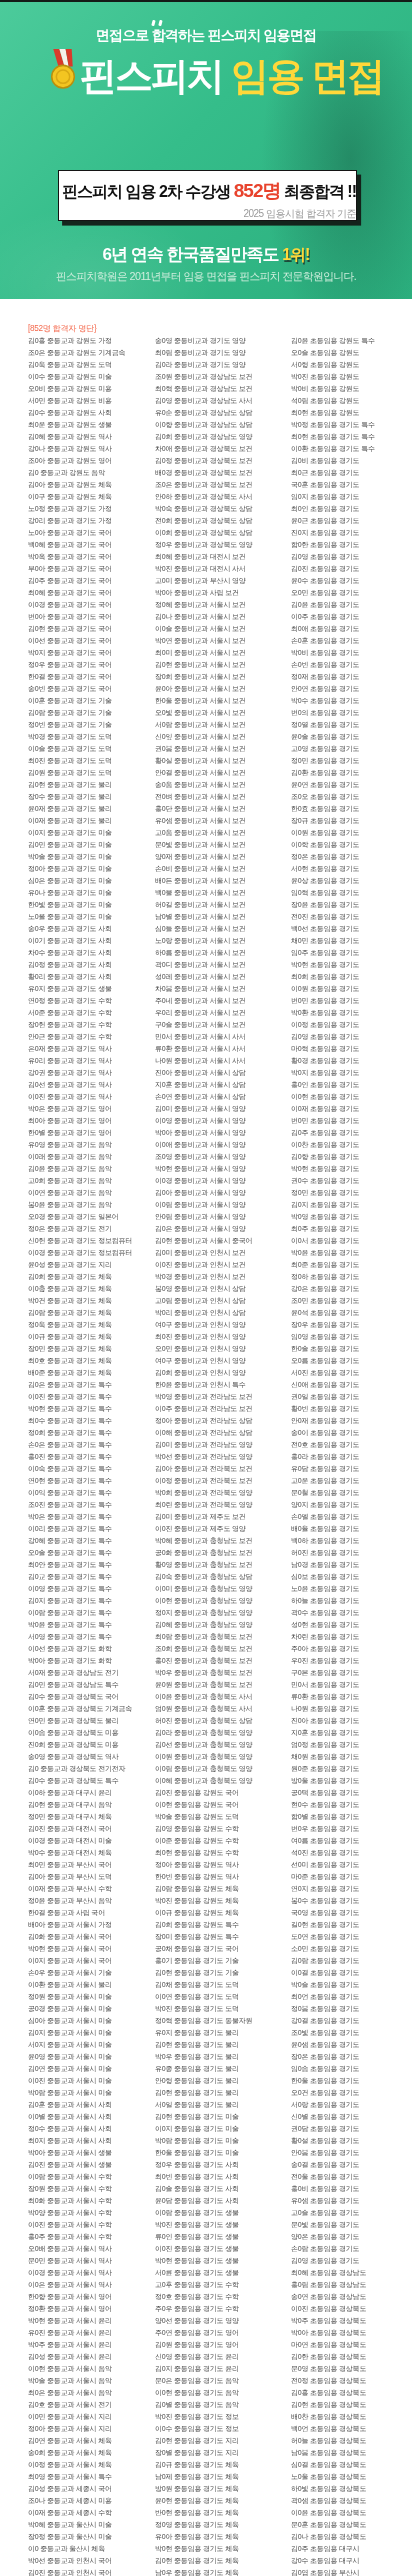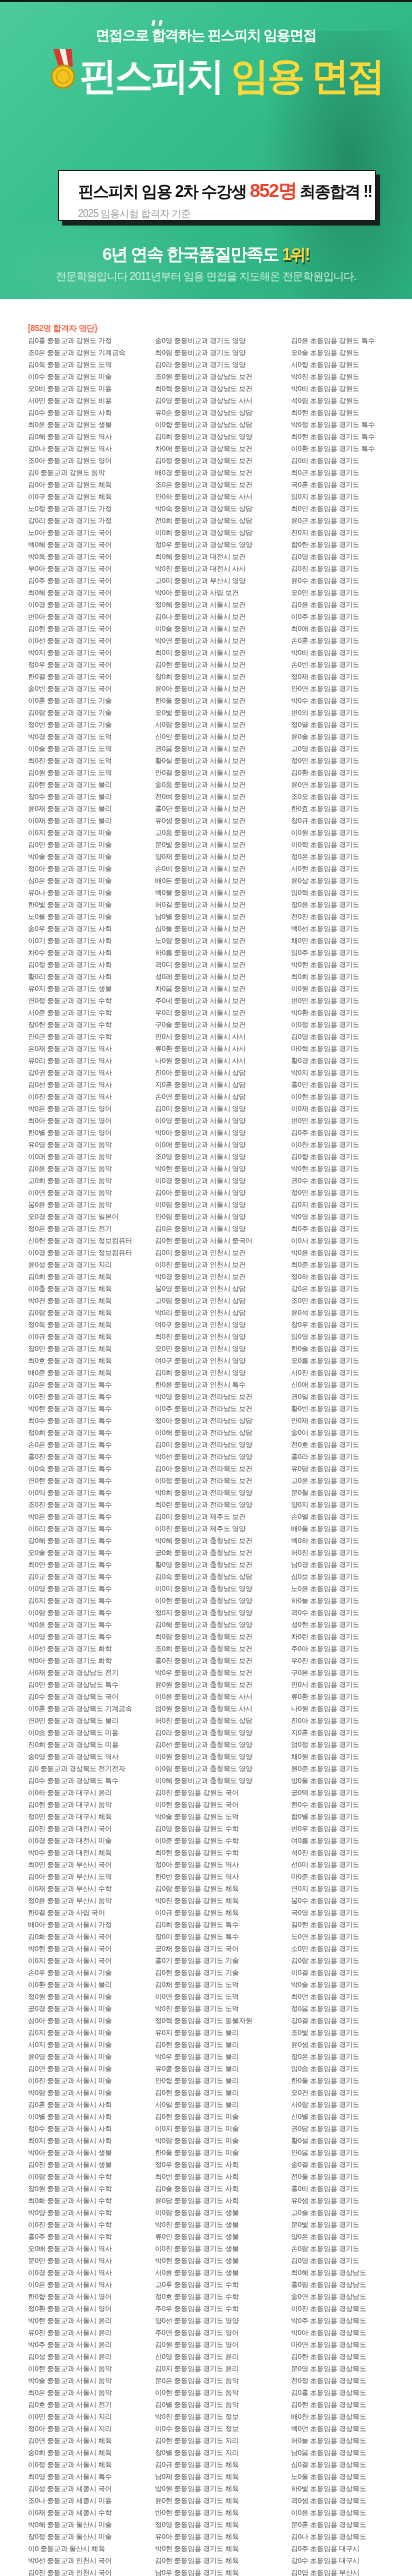--- a/index.html
+++ b/index.html
@@ -9,30 +9,30 @@
   .header{position:absolute;top:0;left:0;width:412px;height:299px;background:linear-gradient(135deg,#4ccb9b 0%,#35bd8a 45%,#2bae7d 100%);overflow:hidden;}
   .header .ph1{position:absolute;right:-31px;top:31px;width:185px;height:319px;background:radial-gradient(ellipse at 50% 40%,rgba(16,70,52,0.38),rgba(16,70,52,0.0) 68%);}
   .header .ph2{position:absolute;left:-41px;bottom:-62px;width:258px;height:155px;background:radial-gradient(ellipse at 50% 50%,rgba(255,255,255,0.10),rgba(255,255,255,0) 70%);}
   .quote-dots{position:absolute;top:18.5px;left:152px;width:20.6px;height:7.2px;}
   .quote-dots i{display:inline-block;width:2.6px;height:5.7px;background:#fff;border-radius:1px;transform:rotate(14deg);margin-right:4.1px;}
   .h-topline{position:absolute;top:27px;left:0;width:412px;text-align:center;color:#ffffff;font-size:14px;font-weight:bold;letter-spacing:-0.8px;}
   .h-title{position:absolute;top:49px;left:10px;width:412px;text-align:center;font-size:38px;font-weight:900;letter-spacing:-2.1px;line-height:53px;}
   .h-title .w{color:#ffffff;}
   .h-title .y{color:#ffd83a;}
   .medal{display:inline-block;vertical-align:-3.1px;margin-right:3.1px;}
-  .congrat-box{position:absolute;top:170px;left:58px;width:297px;height:49px;background:#ffffff;border:1.5px solid #141414;box-shadow:4.1px 4.6px 0 rgba(18,24,20,0.92);text-align:left;padding-left:19px;}
+  .congrat-box{position:absolute;top:170px;left:58px;width:297px;height:49px;background:#ffffff;border:1.5px solid #141414;box-shadow:4.1px 4.6px 0 rgba(18,24,20,0.92);text-align:right;}
   .congrat-box .l1{margin-top:7.2px;font-size:16px;font-weight:900;color:#111;letter-spacing:-1px;}
   .congrat-box .l1 .red{color:#e8432d;font-size:19px;}
   .congrat-box .l2{margin-top:3.1px;font-size:10px;color:#9a9a9a;letter-spacing:-0.5px;}
   .h-rank{position:absolute;top:243px;left:0;width:412px;text-align:center;color:#ffffff;font-size:17px;font-weight:900;letter-spacing:-1px;}
   .h-rank .big{color:#ffd83a;font-size:16px;text-shadow:1px 1.5px 0 rgba(20,20,20,0.65);}
   .h-sub{position:absolute;top:270px;left:0;width:412px;text-align:center;color:#cfeedd;font-size:10.8px;letter-spacing:-0.6px;}
   
   .list-section{position:absolute;top:299px;left:0;width:412px;height:3651px;background:#ffffff;}
-  .list-heading{position:absolute;top:24px;left:28px;font-size:8.2px;font-weight:bold;color:#f4684c;letter-spacing:-0.3px;}
+  .list-heading{position:absolute;top:24px;left:28px;font-size:8.2px;font-weight:normal;color:#f4684c;letter-spacing:-0.3px;}
   .list-cols{position:absolute;top:36px;left:0;width:412px;}
   .lcol{position:absolute;top:0;white-space:nowrap;}
   .lcol.c1{left:28px;}
   .lcol.c2{left:155px;}
   .lcol.c3{left:291px;}
   .lrow{font-size:7px;line-height:12px;color:#474747;letter-spacing:-0.2px;}
 </style>
 </head>
 <body>
 
@@ -50,21 +50,21 @@
       <polygon points="32,0 44,0 46,34 38,34" fill="#d93a2b"></polygon>
       <circle cx="27" cy="54" r="22" fill="#f3c521" stroke="#b98f0e" stroke-width="3"></circle>
       <circle cx="27" cy="54" r="13" fill="none" stroke="#d9a914" stroke-width="3"></circle>
     </svg></span><span class="w">핀스피치 </span><span class="y">임용 면접</span><br>
   </div>
   <div class="congrat-box">
     <div class="l1"><span>핀스피치 임용 2차 수강생 </span><span class="red">852명</span><span> 최종합격 !!</span></div>
     <div class="l2">2025 임용시험 합격자 기준</div>
   </div>
   <div class="h-rank"><span>6년 연속 한국품질만족도 </span><span class="big">1위!</span></div>
-  <div class="h-sub">전문학원입니다 2011년부터 임용 면접을 지도해온 전문학원입니다.</div>
+  <div class="h-sub">핀스피치학원은 2011년부터 임용 면접을 핀스피치 전문학원입니다.</div>
 </div>
 
 <div class="list-section">
   <div class="list-heading">[852명 합격자 명단}</div>
   <div class="list-cols" id="list-cols">
       <div class="lcol c1">
         <div class="lrow">김0홍 중등교과 강원도 가정</div>
         <div class="lrow">조0은 중등교과 강원도 기계금속</div>
         <div class="lrow">김0욱 중등교과 강원도 도덕</div>
         <div class="lrow">이0수 중등교과 강원도 미술</div>

